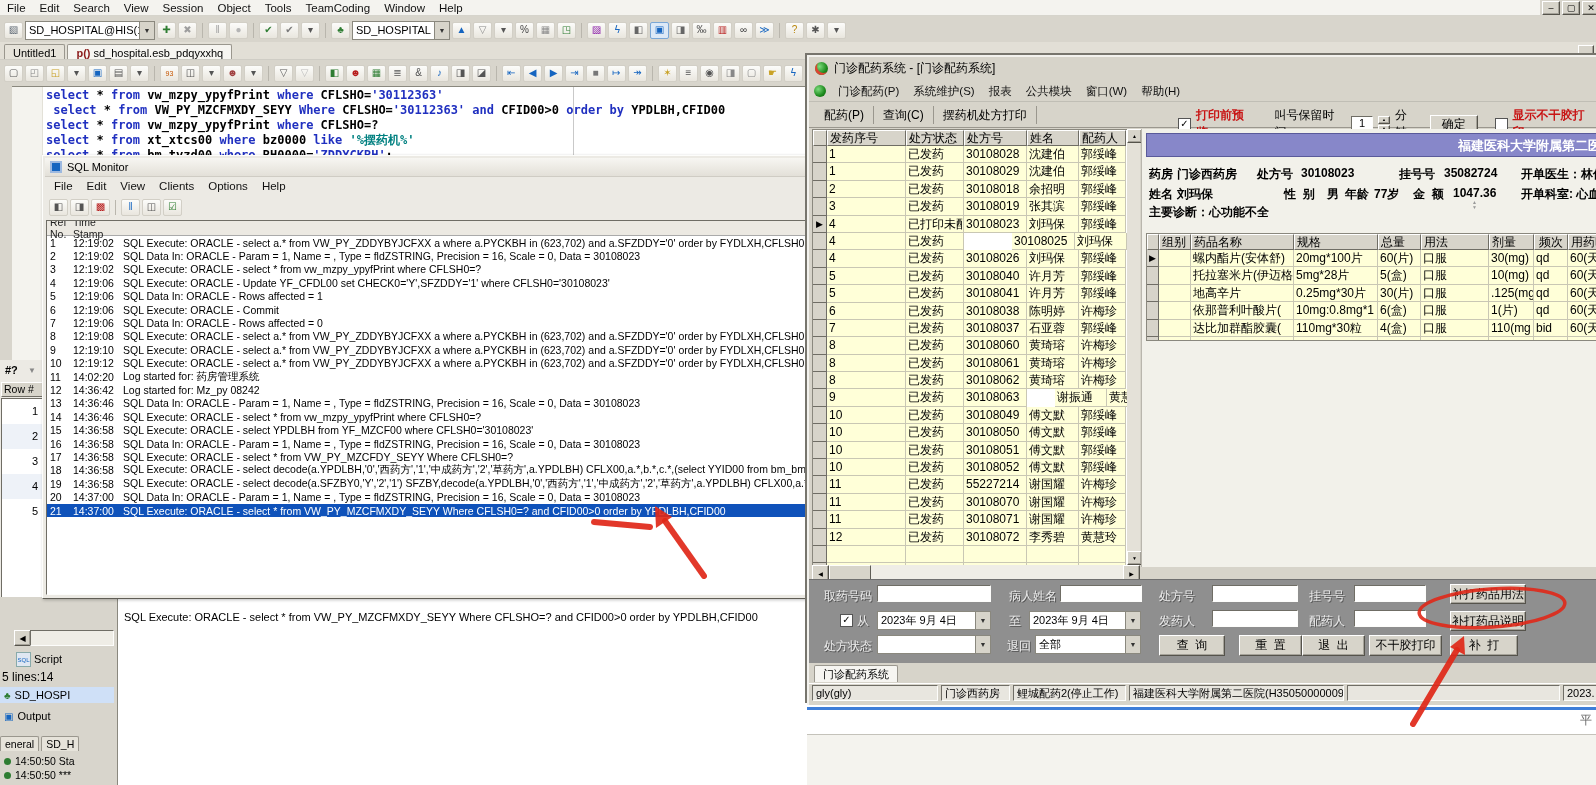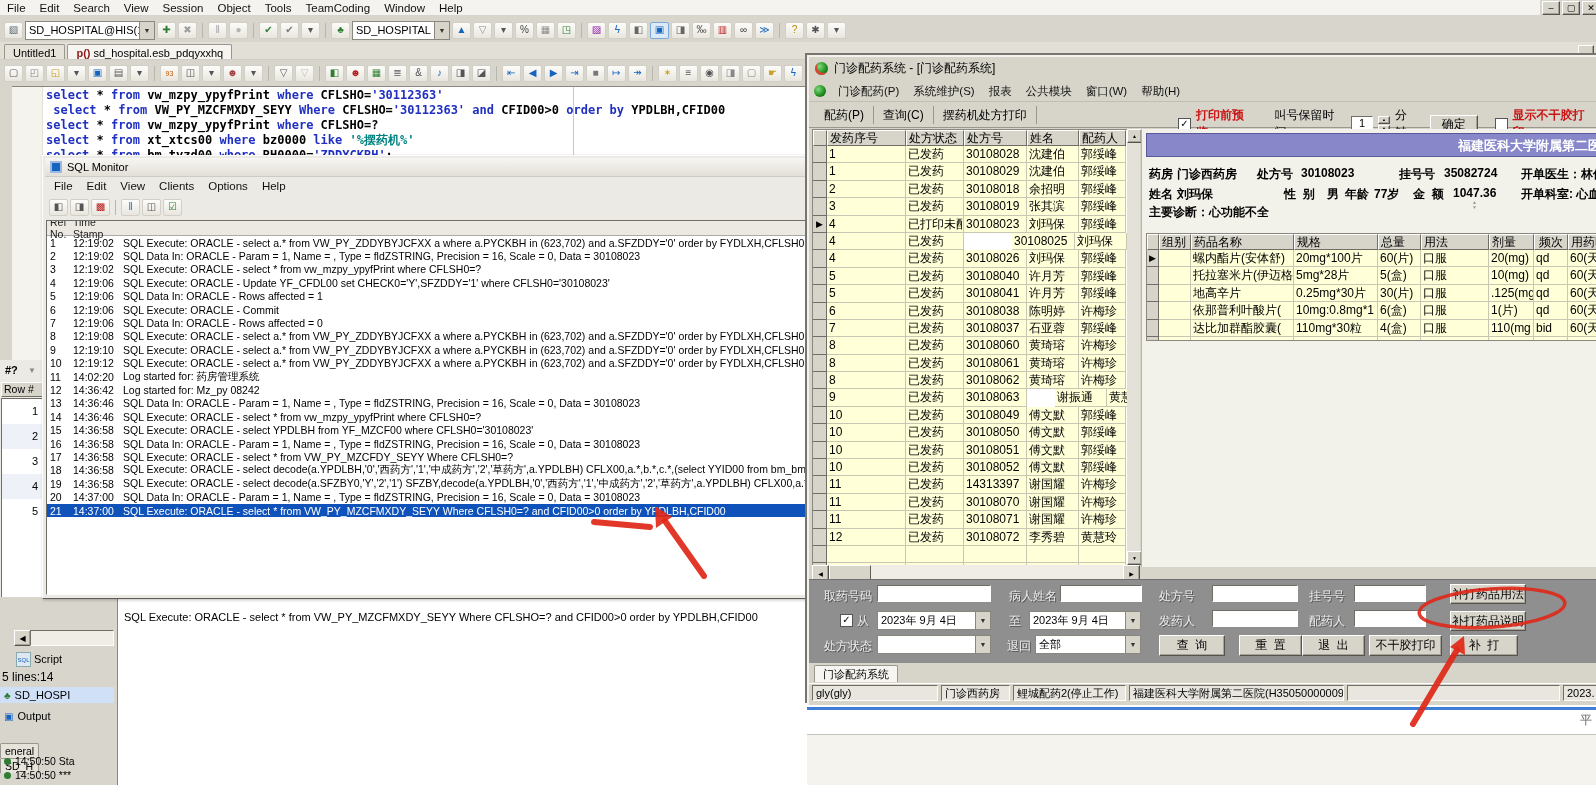--- a/index.html
+++ b/index.html
@@ -199,21 +199,21 @@
     <div style="position:absolute;left:34px;top:56px;font-size:11px;">Script</div>
     <div style="position:absolute;left:2px;top:73px;font-size:12px;">5 lines:14</div>
     <div style="position:absolute;left:0;top:90px;width:114px;height:16px;background:#cfe0f7;display:flex;align-items:center;">
       <span style="color:#2e7d32;font-size:10px;margin:0 4px;">♣</span>
       <span class="nowrap" style="font-size:11px;">SD_HOSPI</span>
     </div>
     <div style="position:absolute;left:4px;top:113px;display:flex;align-items:center;">
       <span style="color:#1565c0;font-size:10px;margin-right:4px;">▣</span>
       <span style="font-size:11px;">Output</span>
     </div>
-    <div style="position:absolute;left:0;top:146px;display:flex;flex-direction:column;">
+    <div style="position:absolute;left:0;top:139px;display:flex;">
       <div class="tab" style="height:14px;font-size:10.5px;padding:0 4px;">eneral</div>
       <div class="tab" style="height:14px;font-size:10.5px;padding:0 4px;">SD_H</div>
     </div>
     <div style="position:absolute;left:4px;top:158px;display:flex;align-items:center;">
       <span style="width:7px;height:7px;border-radius:50%;background:#2e7d32;margin-right:4px;"></span>
       <span class="nowrap" style="font-size:10.5px;width:98px;"><span>14:50:50</span>&nbsp;<span>Sta</span></span>
     </div>
     <div style="position:absolute;left:4px;top:172px;display:flex;align-items:center;">
       <span style="width:7px;height:7px;border-radius:50%;background:#2e7d32;margin-right:4px;"></span>
       <span class="nowrap" style="font-size:10.5px;width:98px;"><span>14:50:50</span>&nbsp;<span>***</span></span>
@@ -567,21 +567,21 @@
           <div class="gc" style="width: 79px; line-height: 16.4px;">10</div>
           <div class="gc" style="width: 58px; line-height: 16.4px;">已发药</div>
           <div class="gc" style="width: 63px; line-height: 16.4px;">30108052</div>
           <div class="gc" style="width: 52px; line-height: 16.4px;">傅文默</div>
           <div class="gc" style="width: 47px; line-height: 16.4px;">郭绥峰</div>
         </div>
         <div class="grow" style="height: 17.4px;">
           <div class="gc gsel" style="width: 14px; line-height: 17.4px;"></div>
           <div class="gc" style="width: 79px; line-height: 16.4px;">11</div>
           <div class="gc" style="width: 58px; line-height: 16.4px;">已发药</div>
-          <div class="gc" style="width: 63px; line-height: 16.4px;">14313397</div>
+          <div class="gc" style="width: 63px; line-height: 16.4px;">55227214</div>
           <div class="gc" style="width: 52px; line-height: 16.4px;">谢国耀</div>
           <div class="gc" style="width: 47px; line-height: 16.4px;">许梅珍</div>
         </div>
         <div class="grow" style="height: 17.4px;">
           <div class="gc gsel" style="width: 14px; line-height: 17.4px;"></div>
           <div class="gc" style="width: 79px; line-height: 16.4px;">11</div>
           <div class="gc" style="width: 58px; line-height: 16.4px;">已发药</div>
           <div class="gc" style="width: 63px; line-height: 16.4px;">30108070</div>
           <div class="gc" style="width: 52px; line-height: 16.4px;">谢国耀</div>
           <div class="gc" style="width: 47px; line-height: 16.4px;">许梅珍</div>
@@ -670,21 +670,21 @@
             <div class="ghc" style="width: 34px; height: 16px; line-height: 14px; text-align: center;">频次</div>
             <div class="ghc" style="width: 40px; height: 16px; line-height: 14px;">用药时</div>
           </div>
           <div class="grow" style="height: 17.4px;">
             <div class="gc gsel" style="width: 12px; line-height: 17.4px;">▶</div>
             <div class="gc" style="width: 32px; line-height: 16.4px;"></div>
             <div class="gc" style="width: 103px; line-height: 16.4px;">螺内酯片(安体舒)</div>
             <div class="gc" style="width: 84px; line-height: 16.4px;">20mg*100片</div>
             <div class="gc" style="width: 43px; line-height: 16.4px;">60(片)</div>
             <div class="gc" style="width: 68px; line-height: 16.4px;">口服</div>
-            <div class="gc" style="width: 45px; line-height: 16.4px;">20(mg)</div>
+            <div class="gc" style="width: 45px; line-height: 16.4px;">30(mg)</div>
             <div class="gc" style="width: 34px; line-height: 16.4px;">qd</div>
             <div class="gc" style="width: 40px; line-height: 16.4px;">60(天</div>
           </div>
           <div class="grow" style="height: 17.4px;">
             <div class="gc gsel" style="width: 12px; line-height: 17.4px;"></div>
             <div class="gc" style="width: 32px; line-height: 16.4px;"></div>
             <div class="gc" style="width: 103px; line-height: 16.4px;">托拉塞米片(伊迈格</div>
             <div class="gc" style="width: 84px; line-height: 16.4px;">5mg*28片</div>
             <div class="gc" style="width: 43px; line-height: 16.4px;">5(盒)</div>
             <div class="gc" style="width: 68px; line-height: 16.4px;">口服</div>

